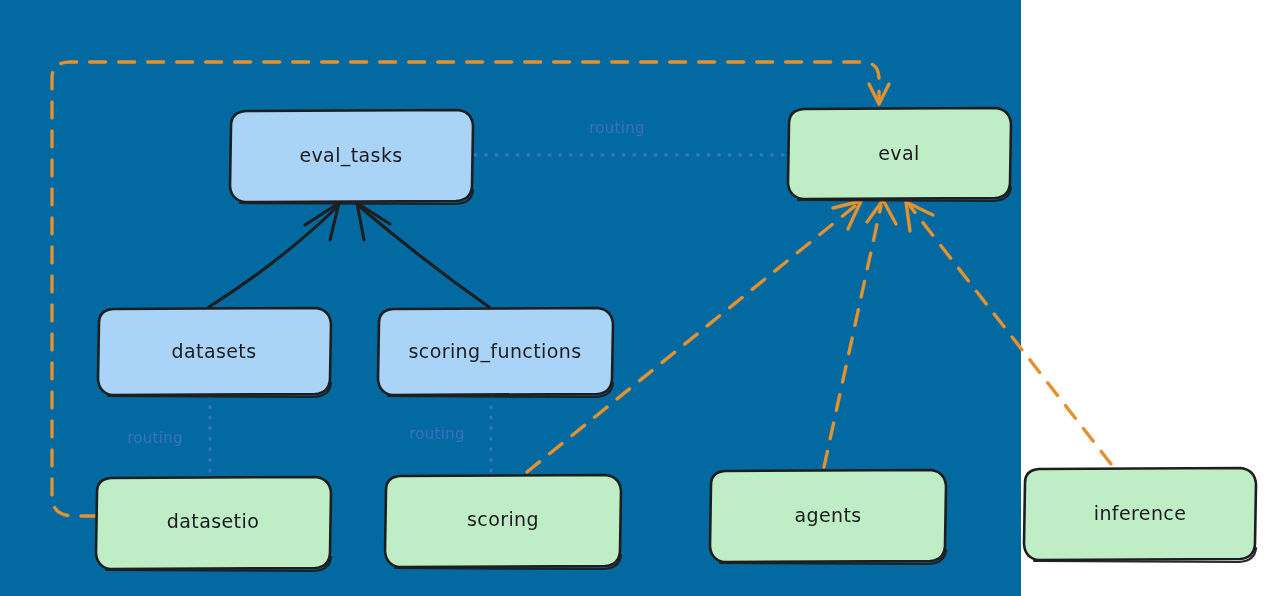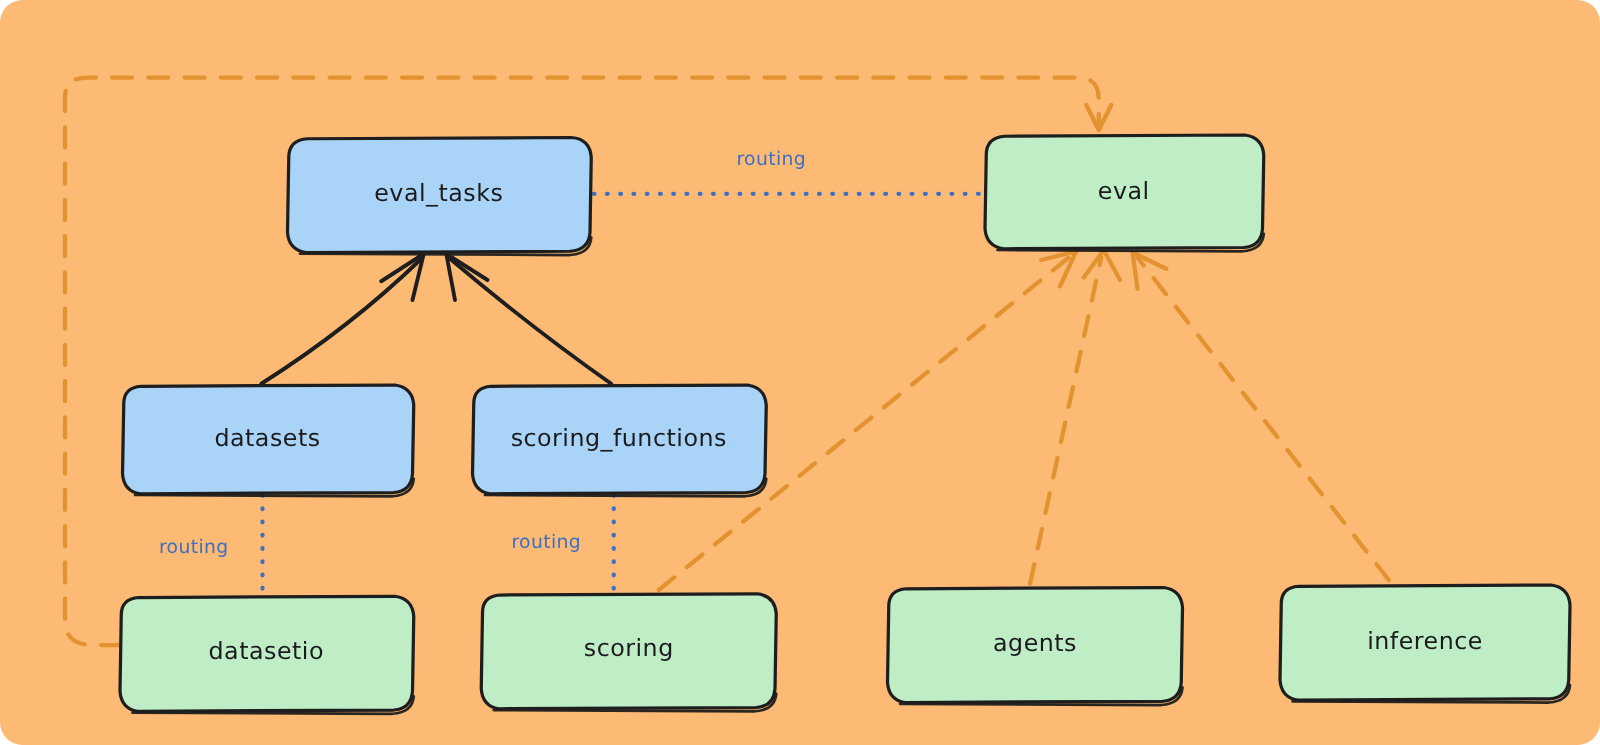--- a/index.html
+++ b/index.html
@@ -1,18 +1,18 @@
 <!DOCTYPE html>
 <html><head>
 <meta charset="utf-8">
 <style>
   html,body{margin:0;padding:0;background:#ffffff;}
   body{width:1280px;height:596px;overflow:hidden;
        font-family:"DejaVu Sans",sans-serif;}
-  #canvas{position:relative;width:1280px;height:596px;background:#fdba74;border-radius:18px;}
+  #canvas{position:relative;width:1021px;height:596px;background:#0369a1;}
   svg#graph{position:absolute;top:0;left:0;width:1280px;height:596px;}
   .node-label{
     font-family:"DejaVu Sans",sans-serif;
     font-size:19px;
     fill:#1b1b1f;
     text-anchor:middle;
     dominant-baseline:middle;
     letter-spacing:.4px;
   }
   .edge-label{

